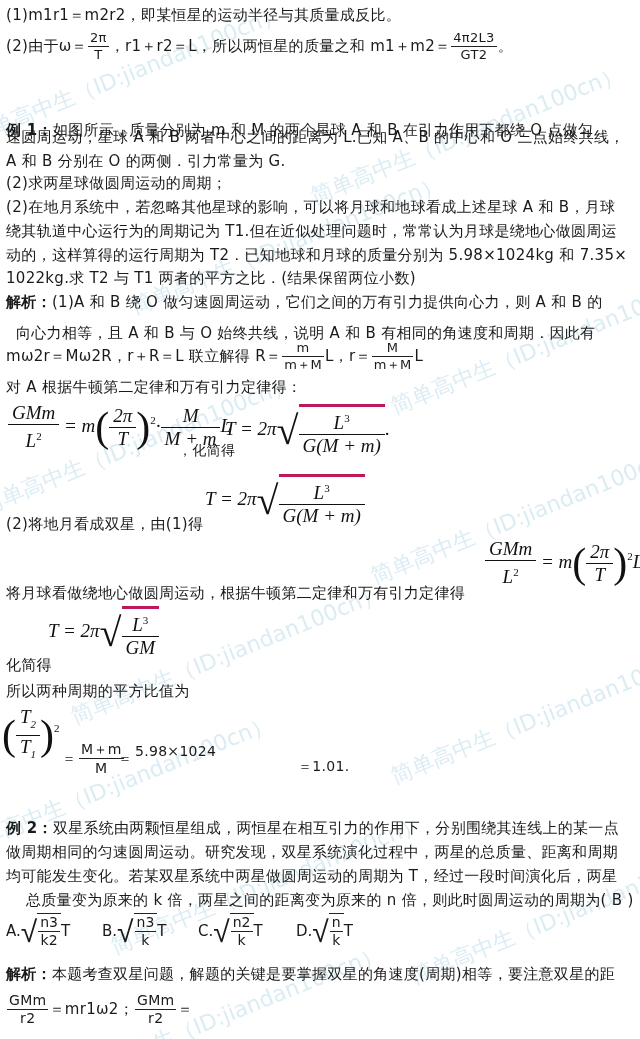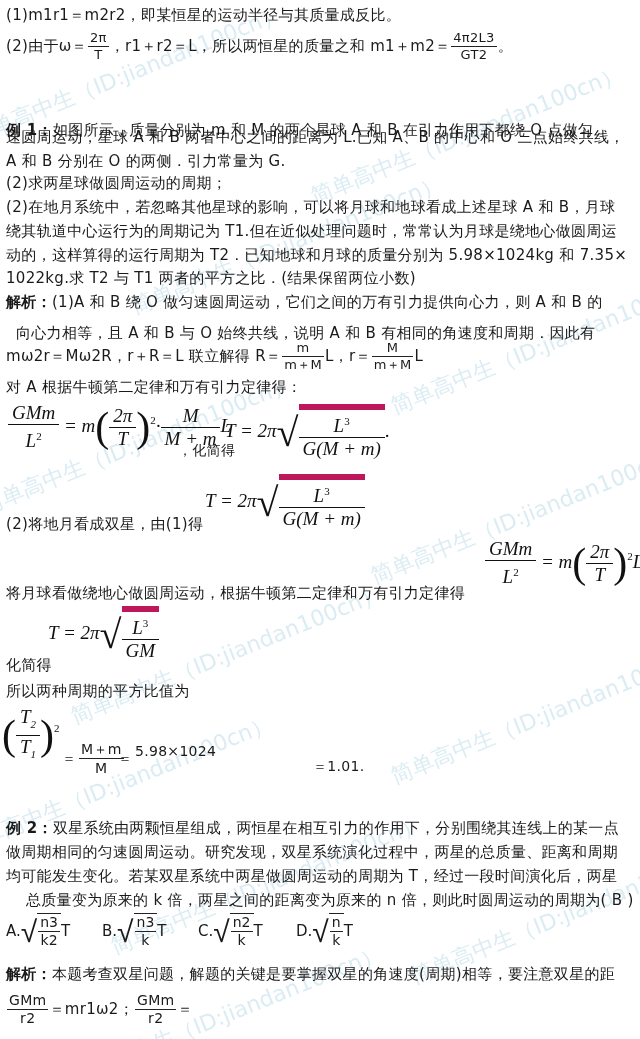--- a/index.html
+++ b/index.html
@@ -11,21 +11,21 @@
   .frac .num { display:block; border-bottom:1px solid #222; padding:0 2px; }
   .frac .den { display:block; padding:0 2px; }
   .math { position:absolute; font-family:"Liberation Serif","DejaVu Serif",serif; font-style:italic; font-size:19px; white-space:nowrap; color:#111; }
   .mfrac { display:inline-block; vertical-align:middle; text-align:center; line-height:22px; }
   .mfrac .num { display:block; border-bottom:1px solid #111; padding:0 4px; }
   .mfrac .den { display:block; padding:0 4px; }
   .paren { font-size:42px; font-style:normal; vertical-align:middle; font-weight:100; }
   .sup { font-size:11px; vertical-align:super; font-style:normal; }
   .sqrt { display:inline-block; vertical-align:middle; }
   .sqrt .rad { font-style:normal; font-size:40px; vertical-align:middle; }
-  .sqrt .under { display:inline-block; vertical-align:middle; border-top:6px solid #be185d; }
+  .sqrt .under { display:inline-block; vertical-align:middle; border-top:3px solid #be185d; }
   .rm { font-style:normal; }
   .watermark { position:absolute; color:#cfe6f0; font-size:22px; transform:rotate(-22deg); white-space:nowrap; opacity:0.75; pointer-events:none; font-family:"DejaVu Sans",sans-serif; }
   .opt { position:absolute; font-size:15px; white-space:nowrap; }
   .osqrt { display:inline-block; vertical-align:middle; }
   .osqrt .rad { font-size:30px; vertical-align:middle; font-weight:100; }
   .osqrt .under { display:inline-block; vertical-align:middle; border-top:1px solid #222; }
 </style>
 </head>
 <body>
 
@@ -89,21 +89,21 @@
 <div class="ln" style="top:655px;">化简得</div>
 <div class="ln" style="top:681px;">所以两种周期的平方比值为</div>
 
 <div class="math" style="left:2px;top:706px;">
   <span class="paren">(</span><span class="mfrac"><span class="num"><span>T</span><sub style="font-size:11px;">2</sub></span><span class="den"><span>T</span><sub style="font-size:11px;">1</sub></span></span><span class="paren">)</span><span class="sup">2</span>
 </div>
 <div class="ln" style="left:62px;top:748px;font-size:14px;"><span>＝</span></div>
 <div class="ln" style="left:78px;top:740px;font-size:14px;"><span class="frac" style="font-size:14px;line-height:18px;"><span class="num">M＋m</span><span class="den">M</span></span></div>
 <div class="ln" style="left:118px;top:748px;font-size:14px;"><span>＝</span></div>
 <div class="ln" style="left:132px;top:740px;font-size:14px;"><span class="frac" style="font-size:14px;line-height:18px;"><span class="den">5.98×1024</span></span></div>
-<div class="ln" style="left:298px;top:756px;font-size:14px;margin-left:15px;">＝1.01.</div>
+<div class="ln" style="left:298px;top:756px;font-size:14px;">＝1.01.</div>
 
 <div class="ln" style="top:818px;"><span class="b">例 2</span><span class="b">：</span><span>双星系统由两颗恒星组成，两恒星在相互引力的作用下，分别围绕其连线上的某一点</span></div>
 <div class="ln" style="top:842px;">做周期相同的匀速圆周运动。研究发现，双星系统演化过程中，两星的总质量、距离和周期</div>
 <div class="ln" style="top:866px;">均可能发生变化。若某双星系统中两星做圆周运动的周期为 T，经过一段时间演化后，两星</div>
 <div class="ln" style="top:890px;margin-left:20px;">总质量变为原来的 k 倍，两星之间的距离变为原来的 n 倍，则此时圆周运动的周期为( B )</div>
 
 <div class="opt" style="left:6px;top:913px;"><span>A.</span><span class="osqrt"><span class="rad">√</span><span class="under"><span class="frac" style="font-size:14px;line-height:17px;"><span class="num">n3</span><span class="den">k2</span></span></span></span><span>T</span></div>
 <div class="opt" style="left:102px;top:913px;"><span>B.</span><span class="osqrt"><span class="rad">√</span><span class="under"><span class="frac" style="font-size:14px;line-height:17px;"><span class="num">n3</span><span class="den">k</span></span></span></span><span>T</span></div>
 <div class="opt" style="left:198px;top:913px;"><span>C.</span><span class="osqrt"><span class="rad">√</span><span class="under"><span class="frac" style="font-size:14px;line-height:17px;"><span class="num">n2</span><span class="den">k</span></span></span></span><span>T</span></div>
 <div class="opt" style="left:296px;top:913px;"><span>D.</span><span class="osqrt"><span class="rad">√</span><span class="under"><span class="frac" style="font-size:14px;line-height:17px;"><span class="num">n</span><span class="den">k</span></span></span></span><span>T</span></div>

